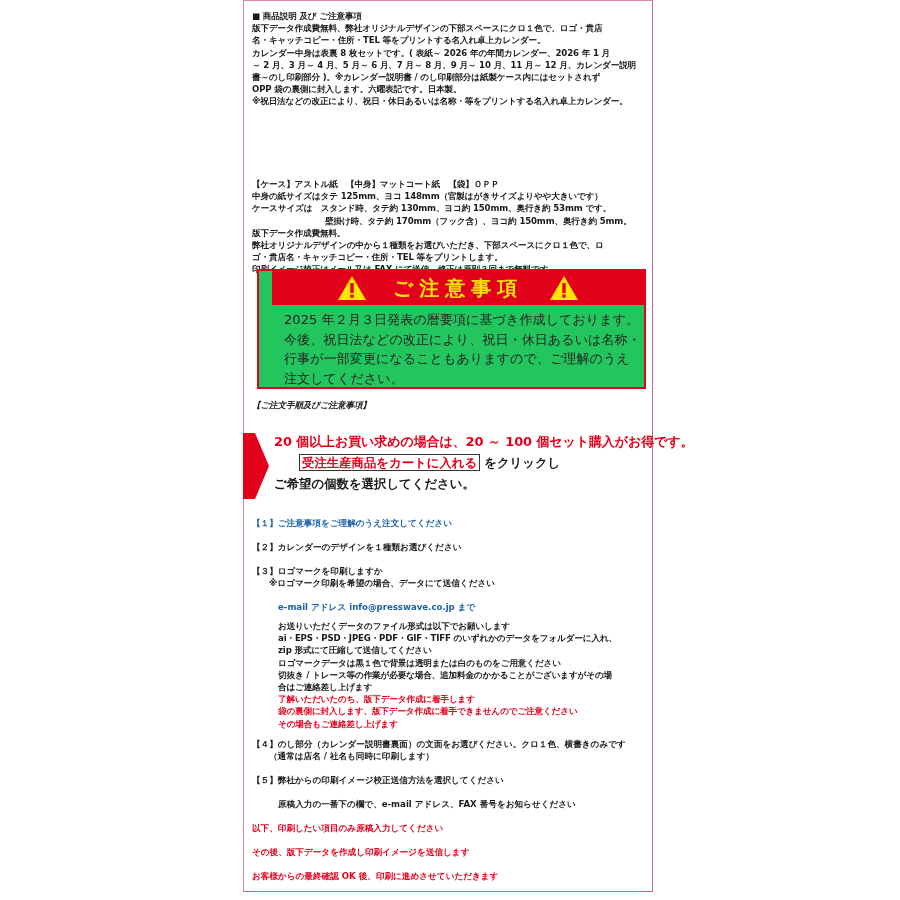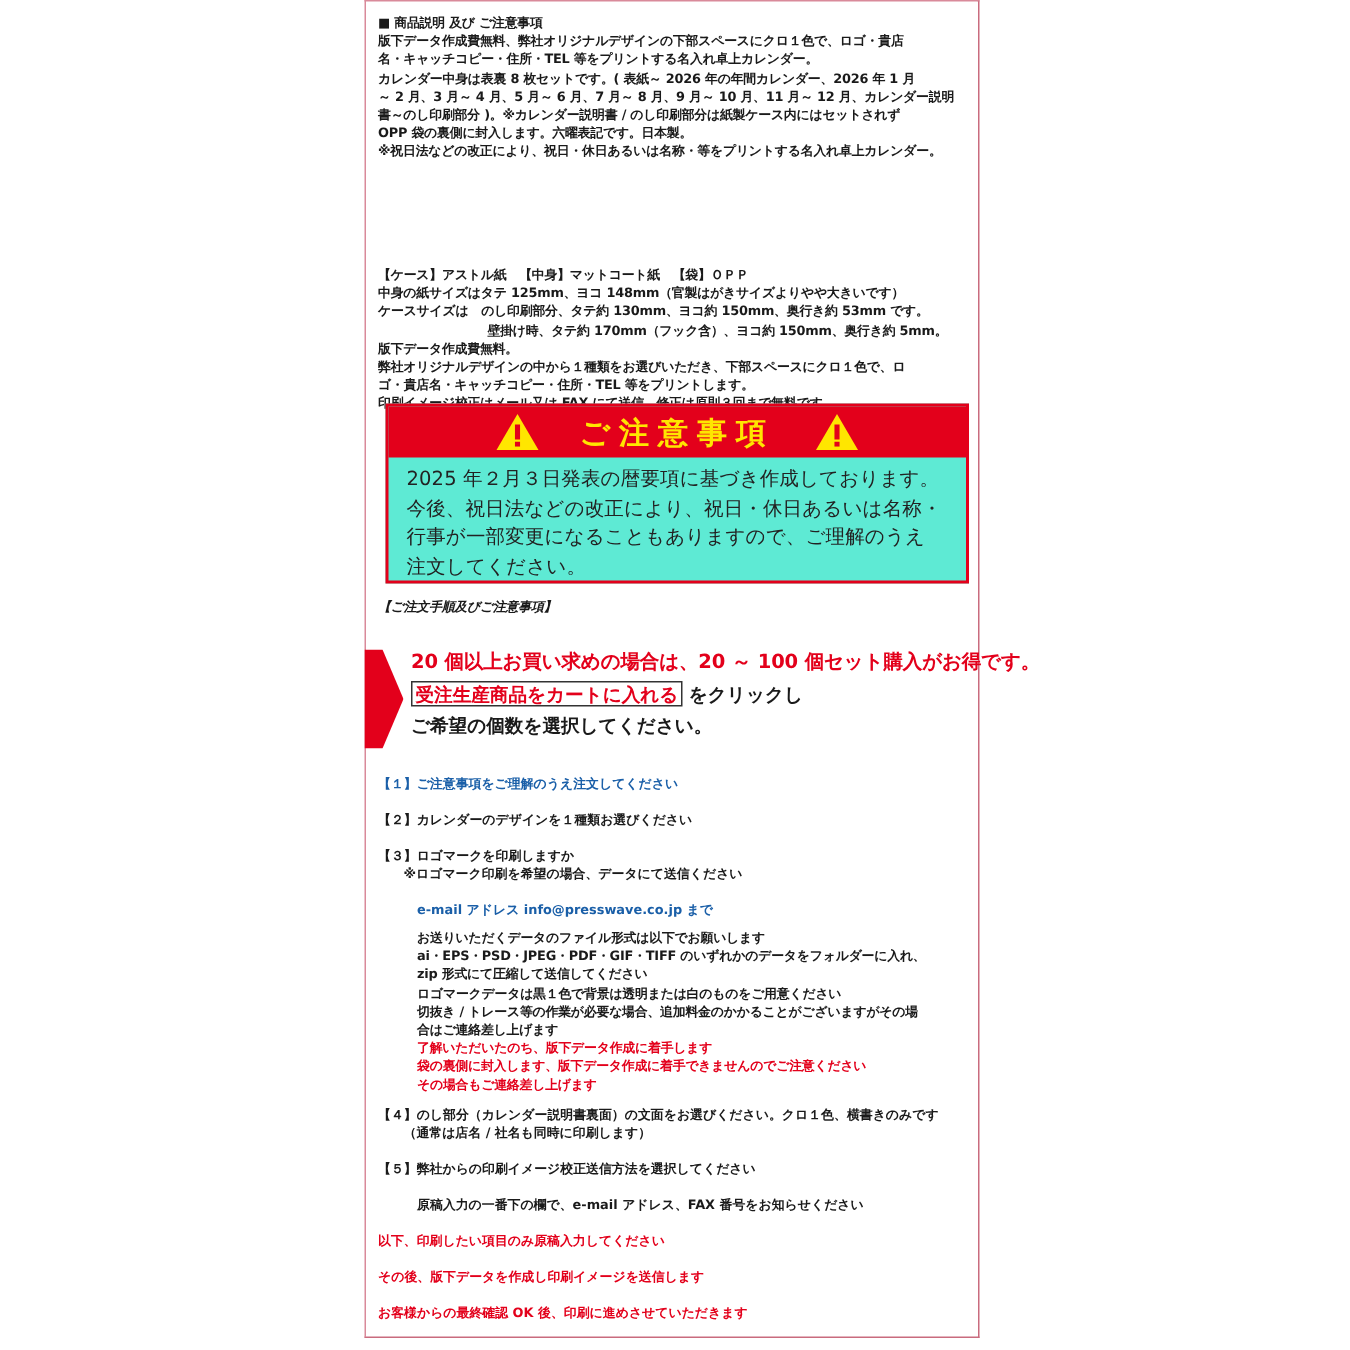--- a/index.html
+++ b/index.html
@@ -8,32 +8,32 @@
   .frame { position: absolute; left: 243px; top: 0; width: 410px; height: 892px;
            border: 1px solid #d98a9a; border-right: 1.5px solid #c96b7e; border-bottom: 1.5px solid #c96b7e;
            box-sizing: border-box; background: #fff; }
   .t { position: absolute; left: 8px; font-size: 8.6px; font-weight: bold; line-height: 12.2px;
        white-space: nowrap; letter-spacing: -0.15px; font-style: italic; }
   .block { position: absolute; left: 8px; width: 396px; font-size: 8.6px; font-weight: bold;
            line-height: 12.2px; letter-spacing: -0.15px; }
   .block div { white-space: nowrap; }
   .indent-case { padding-left: 73px; }
   .warn { position: absolute; left: 13px; top: 268px; width: 389px; height: 120px;
-          border: 2px solid #e3001b; box-sizing: border-box; background: #5eead4; }
+          border: 2px solid #e3001b; box-sizing: border-box; background: #22c55e; padding-left: 13px; }
   .warn-head { height: 34px; background: #e3001b; display: flex; align-items: center; justify-content: center; gap: 26px; }
   .warn-title { color: #ffe600; font-size: 20px; font-weight: bold; letter-spacing: 6px; }
   .tri { width: 30px; height: 26px; position: relative; }
   .tri svg { display: block; }
   .warn-body { padding: 5px 8px 0 12px; font-size: 13px; line-height: 19.5px; color: #222; font-weight: normal; letter-spacing: 0.1px; }
   .warn-body div { white-space: nowrap; }
   .arrow { position: absolute; left: -1px; top: 432px; width: 26px; height: 66px; }
   .promo { position: absolute; left: 30px; top: 430px; font-weight: bold; }
   .promo .l1 { color: #e3001b; font-size: 13px; line-height: 21px; white-space: nowrap; letter-spacing: -0.1px; }
   .promo .l2, .promo .l3 { color: #1a1a1a; font-size: 12.4px; line-height: 21px; white-space: nowrap; }
-  .cartbox { border: 1px solid #333; color: #e3001b; padding: 0 2px; margin-right: 4px; }
+  .cartbox { border: 1px solid #333; color: #e3001b; padding: 0 2px; margin-right: 4px; margin-left: 25px; }
   .blue { color: #1a5fa8; }
   .red { color: #e3001b; }
   .step { position: absolute; left: 8px; font-size: 8.6px; font-weight: bold; line-height: 12.2px; white-space: nowrap; }
   .sub { padding-left: 17px; }
   .sub2 { padding-left: 26px; }
 </style>
 </head>
 <body>
 
 <div class="frame">
@@ -45,21 +45,21 @@
     <div>カレンダー中身は表裏 8 枚セットです。( 表紙～ 2026 年の年間カレンダー、2026 年 1 月</div>
     <div>～ 2 月、3 月～ 4 月、5 月～ 6 月、7 月～ 8 月、9 月～ 10 月、11 月～ 12 月、カレンダー説明</div>
     <div>書～のし印刷部分 )。※カレンダー説明書 / のし印刷部分は紙製ケース内にはセットされず</div>
     <div>OPP 袋の裏側に封入します。六曜表記です。日本製。</div>
     <div>※祝日法などの改正により、祝日・休日あるいは名称・等をプリントする名入れ卓上カレンダー。</div>
   </div>
 
   <div class="block" style="top:133px;margin-top:44px;">
     <div>【ケース】アストル紙　【中身】マットコート紙　【袋】ＯＰＰ</div>
     <div>中身の紙サイズはタテ 125mm、ヨコ 148mm（官製はがきサイズよりやや大きいです）</div>
-    <div>ケースサイズは　のし印刷部分、タテ約 130mm、ヨコ約 150mm、奥行き約 53mm です。</div>
+    <div>ケースサイズは　スタンド時、タテ約 130mm、ヨコ約 150mm、奥行き約 53mm です。</div>
     <div class="indent-case">壁掛け時、タテ約 170mm（フック含）、ヨコ約 150mm、奥行き約 5mm。</div>
     <div>版下データ作成費無料。</div>
     <div>弊社オリジナルデザインの中から１種類をお選びいただき、下部スペースにクロ１色で、ロ</div>
     <div>ゴ・貴店名・キャッチコピー・住所・TEL 等をプリントします。</div>
     <div>印刷イメージ校正はメール又は FAX にて送信。修正は原則３回まで無料です。</div>
   </div>
 
   <div class="warn">
     <div class="warn-head">
       <span class="tri">

